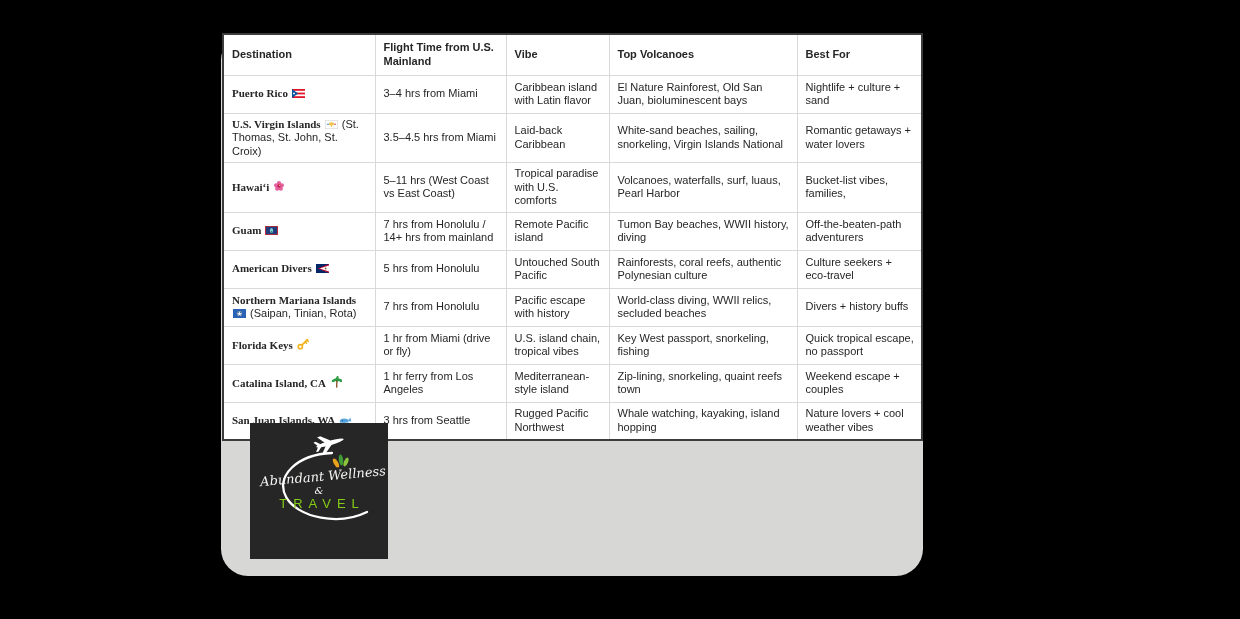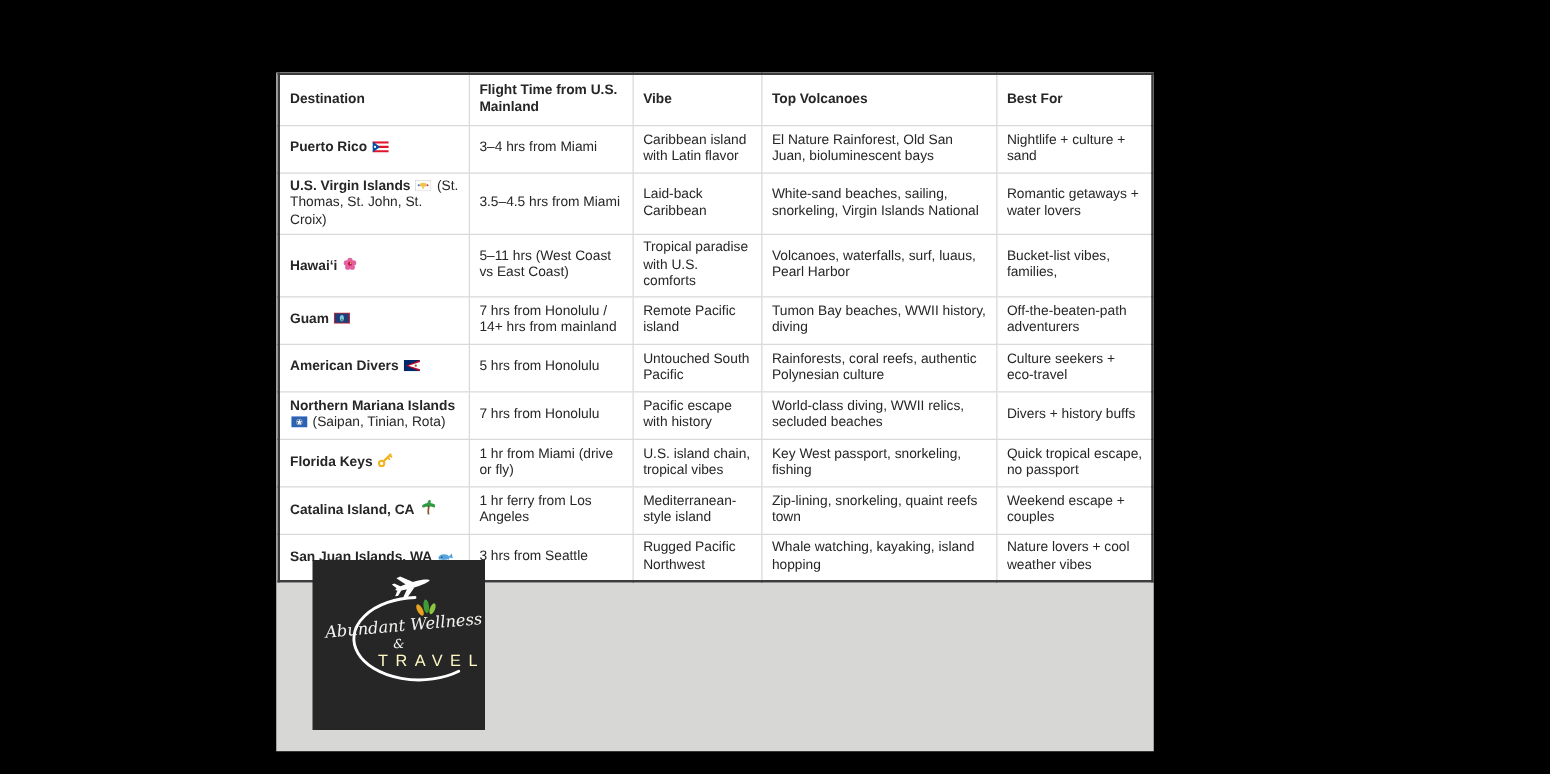--- a/index.html
+++ b/index.html
@@ -1,57 +1,58 @@
 <!DOCTYPE html>
 <html><head>
 <meta charset="utf-8">
 <style>
   html,body{margin:0;padding:0;}
   body{
     width:1240px;height:619px;position:relative;background:#000;
     font-family:"Liberation Sans", sans-serif;overflow:hidden;
   }
   .panel{
-    position:absolute;left:221px;top:58px;width:702px;height:543px;
+    position:absolute;left:221px;top:33px;width:702px;height:543px;
     background:#d7d7d5;
+    border-radius:27px;
   }
   table.dest-table{
     border-collapse:collapse;table-layout:fixed;width:699px;
     margin-left:1px;background:#fff;border:2px solid #3c3c3c;
   }
   .dest-table th,.dest-table td{
     border:1px solid #d9d9d9;vertical-align:middle;text-align:left;
     font-size:11px;line-height:13.5px;color:#262626;
     padding:4px 7px 4px 8px;box-sizing:border-box;overflow:hidden;
   }
   .dest-table th{font-weight:bold;height:41px;}
   .dest-table td{height:38px;}
-  .dest-name{font-weight:bold;}
+  .dest-name{font-weight:bold;font-family:Liberation Serif, serif;}
   .dest-suffix{font-weight:normal;}
   .cell-icon{display:inline-block;margin:0 1px;}
   .cell-icon svg{vertical-align:-1px;}
   
   .logo-box{
     position:absolute;left:29px;top:390px;width:138px;height:136px;
     background:#262626;
   }
   .logo-swoosh{position:absolute;left:0;top:0;width:138px;height:136px;}
   .logo-plane{position:absolute;left:60px;top:8px;transform:rotate(-16deg);}
   .logo-script{
     position:absolute;left:10px;top:46px;width:118px;text-align:center;
     font-family:"DejaVu Serif", serif;font-style:italic;font-size:13px;
     color:#f5f5f3;transform:rotate(-5deg);white-space:nowrap;
   }
   .logo-amp{
     position:absolute;left:0;top:62px;width:138px;text-align:center;
     font-family:"DejaVu Serif", serif;font-style:italic;font-size:10px;color:#f5f5f3;
   }
   .logo-word{
-    position:absolute;left:0;top:73px;width:138px;text-align:right;
-    font-size:13px;letter-spacing:6px;color:#fef9c3;font-weight:normal;
+    position:absolute;left:0;top:73px;width:138px;text-align:center;
+    font-size:13px;letter-spacing:6px;color:#84cc16;font-weight:normal;
     text-indent:6px;
   }
 </style>
 </head>
 <body>
 
 <div class="panel">
 
   <table class="dest-table">
     <colgroup>

